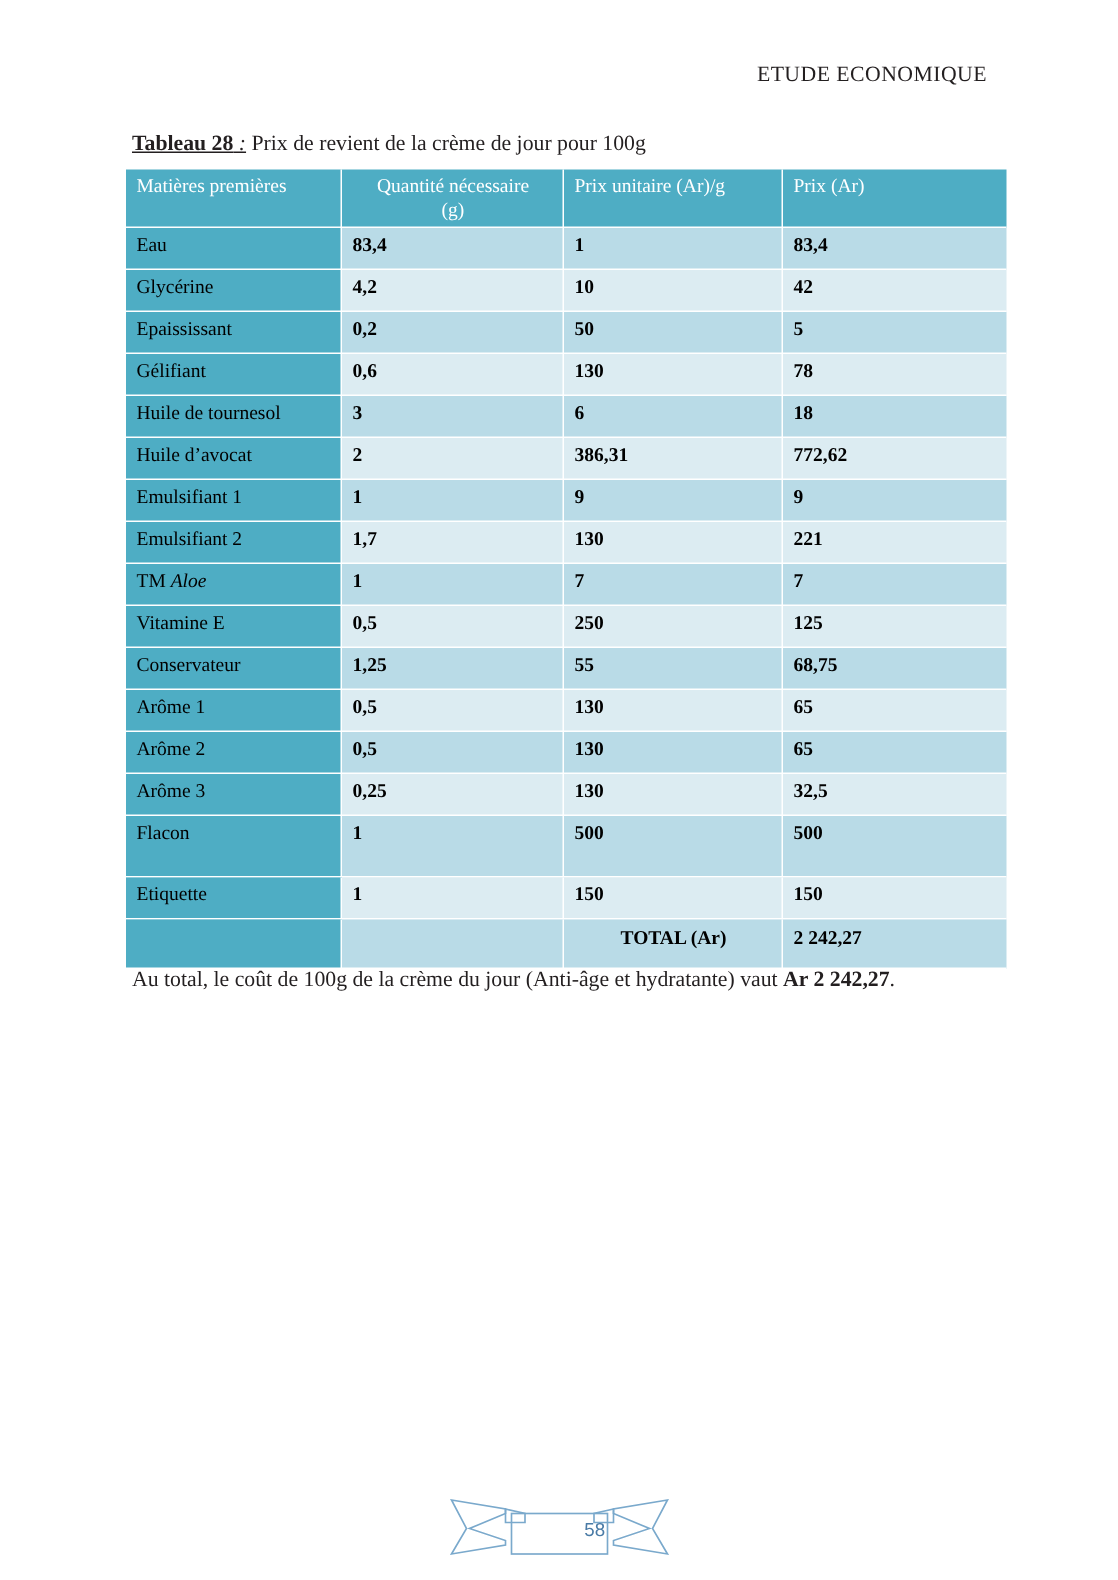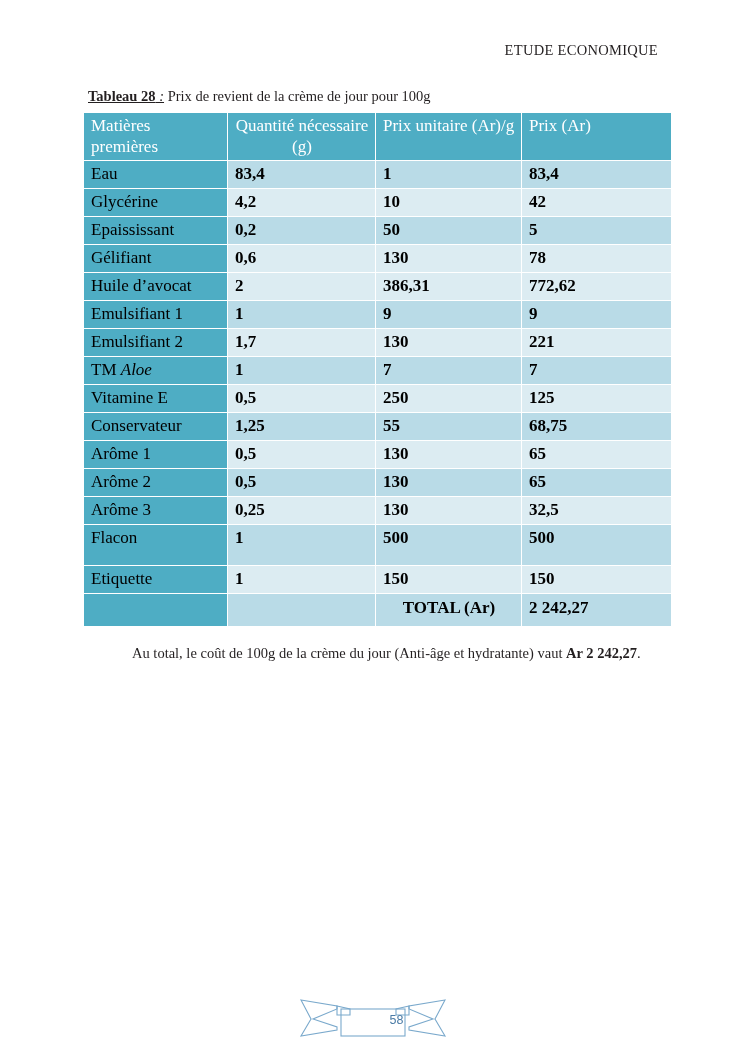--- a/index.html
+++ b/index.html
@@ -61,21 +61,21 @@
     position: absolute;
     left: 84px;
     top: 113px;
     width: 587px;
   }
   table.data {
     border-collapse: separate;
     border-spacing: 0;
     width: 587px;
     table-layout: fixed;
-    font-size: 17px;
+    font-size: 13px;
   }
   table.data col.c1 { width: 144px; }
   table.data col.c2 { width: 148px; }
   table.data col.c3 { width: 146px; }
   table.data col.c4 { width: 149px; }
 
   table.data th,
   table.data td {
     padding: 3px 6px 3px 7px;
     vertical-align: top;
@@ -129,21 +129,20 @@
   tbody tr.total td { height: 25px; padding-top: 4px; }
 
   
   .para {
     position: absolute;
     left: 88px;
     top: 645px;
     width: 580px;
     font-size: 14.5px;
     color: #231f20;
-    margin-left: 44px;
   }
   .para b { font-weight: bold; }
 
   
   .footer {
     position: absolute;
     left: 0;
     top: 990px;
     width: 745px;
     height: 56px;
@@ -209,20 +208,26 @@
             <td class="val">0,2</td>
             <td class="val">50</td>
             <td class="val">5</td>
           </tr>
           <tr class="band-b">
             <td class="lbl">Gélifiant</td>
             <td class="val">0,6</td>
             <td class="val">130</td>
             <td class="val">78</td>
           </tr>
+          <tr class="band-a">
+            <td class="lbl">Huile de tournesol</td>
+            <td class="val">3</td>
+            <td class="val">6</td>
+            <td class="val">18</td>
+          </tr>
           <tr class="band-b">
             <td class="lbl">Huile d’avocat</td>
             <td class="val">2</td>
             <td class="val">386,31</td>
             <td class="val">772,62</td>
           </tr>
           <tr class="band-a">
             <td class="lbl">Emulsifiant 1</td>
             <td class="val">1</td>
             <td class="val">9</td>

